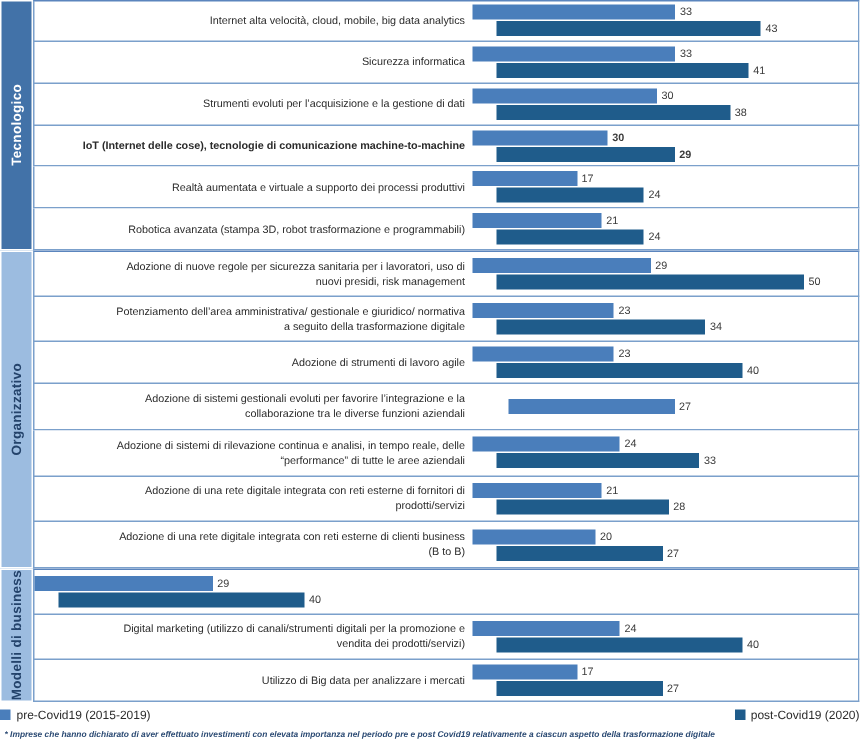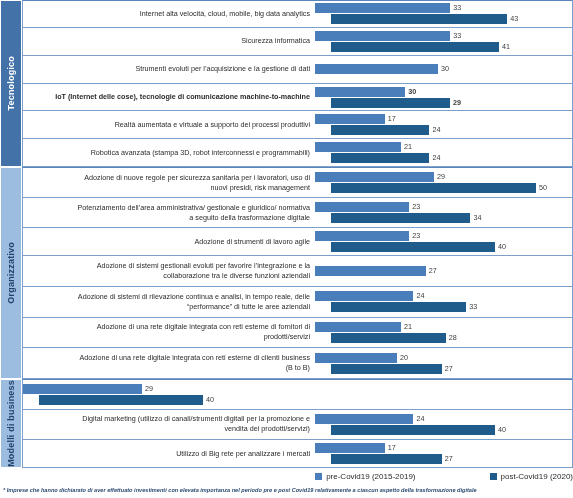--- a/index.html
+++ b/index.html
@@ -133,21 +133,21 @@
   
   .legend {
     position: absolute;
     left: 0;
     top: 468px;
     width: 573px;
     height: 16px;
     display: flex;
     flex-direction: row;
     align-items: center;
-    justify-content: flex-end;
+    justify-content: space-between;
   }
   .legend-item {
     display: flex;
     flex-direction: row;
     align-items: center;
     font-size: 8px;
     color: #2b2b2b;
   }
   .legend-item + .legend-item {
     margin-left: 74px;
@@ -219,20 +219,24 @@
             </div>
           </div>
         </div>
         <div class="chart-row" style="height: 28.2px;">
           <div class="row-label">Strumenti evoluti  per l’acquisizione e la gestione di dati</div>
           <div class="row-bars">
             <div class="bar-line">
               <div class="bar bar-pre" style="width: 123px;"></div>
               <span class="bar-value">30</span>
             </div>
+            <div class="bar-line">
+              <div class="bar bar-post" style="width: 155.8px;"></div>
+              <span class="bar-value">38</span>
+            </div>
           </div>
         </div>
         <div class="chart-row" style="height: 28.2px; font-weight: bold;">
           <div class="row-label">IoT (Internet delle cose), tecnologie di comunicazione machine-to-machine</div>
           <div class="row-bars">
             <div class="bar-line">
               <div class="bar bar-pre" style="width: 90.2px;"></div>
               <span class="bar-value">30</span>
             </div>
             <div class="bar-line">
@@ -248,21 +252,21 @@
               <div class="bar bar-pre" style="width: 69.7px;"></div>
               <span class="bar-value">17</span>
             </div>
             <div class="bar-line">
               <div class="bar bar-post" style="width: 98.4px;"></div>
               <span class="bar-value">24</span>
             </div>
           </div>
         </div>
         <div class="chart-row" style="height: 28.2px;">
-          <div class="row-label">Robotica avanzata (stampa 3D, robot interconnessi e programmabili)</div>
+          <div class="row-label">Robotica avanzata (stampa 3D, robot trasformazione e programmabili)</div>
           <div class="row-bars">
             <div class="bar-line">
               <div class="bar bar-pre" style="width: 86.1px;"></div>
               <span class="bar-value">21</span>
             </div>
             <div class="bar-line">
               <div class="bar bar-post" style="width: 98.4px;"></div>
               <span class="bar-value">24</span>
             </div>
           </div>
@@ -301,21 +305,21 @@
             <div class="bar-line">
               <div class="bar bar-pre" style="width: 94.3px;"></div>
               <span class="bar-value">23</span>
             </div>
             <div class="bar-line">
               <div class="bar bar-post" style="width: 164px;"></div>
               <span class="bar-value">40</span>
             </div>
           </div>
         </div>
-        <div class="chart-row" style="height: 31px;">
+        <div class="chart-row" style="height: 31px; gap: 24px;">
           <div class="row-label">Adozione di sistemi gestionali evoluti per favorire l’integrazione e la
 collaborazione tra le diverse funzioni aziendali</div>
           <div class="row-bars">
             <div class="bar-line">
               <div class="bar bar-pre" style="width: 110.7px;"></div>
               <span class="bar-value">27</span>
             </div>
           </div>
         </div>
         <div class="chart-row" style="height: 31px;">
@@ -380,21 +384,21 @@
               <div class="bar bar-pre" style="width: 98.4px;"></div>
               <span class="bar-value">24</span>
             </div>
             <div class="bar-line">
               <div class="bar bar-post" style="width: 164px;"></div>
               <span class="bar-value">40</span>
             </div>
           </div>
         </div>
         <div class="chart-row" style="height: 28.2px;">
-          <div class="row-label">Utilizzo di Big rete per analizzare i mercati</div>
+          <div class="row-label">Utilizzo di Big data per analizzare i mercati</div>
           <div class="row-bars">
             <div class="bar-line">
               <div class="bar bar-pre" style="width: 69.7px;"></div>
               <span class="bar-value">17</span>
             </div>
             <div class="bar-line">
               <div class="bar bar-post" style="width: 110.7px;"></div>
               <span class="bar-value">27</span>
             </div>
           </div>

